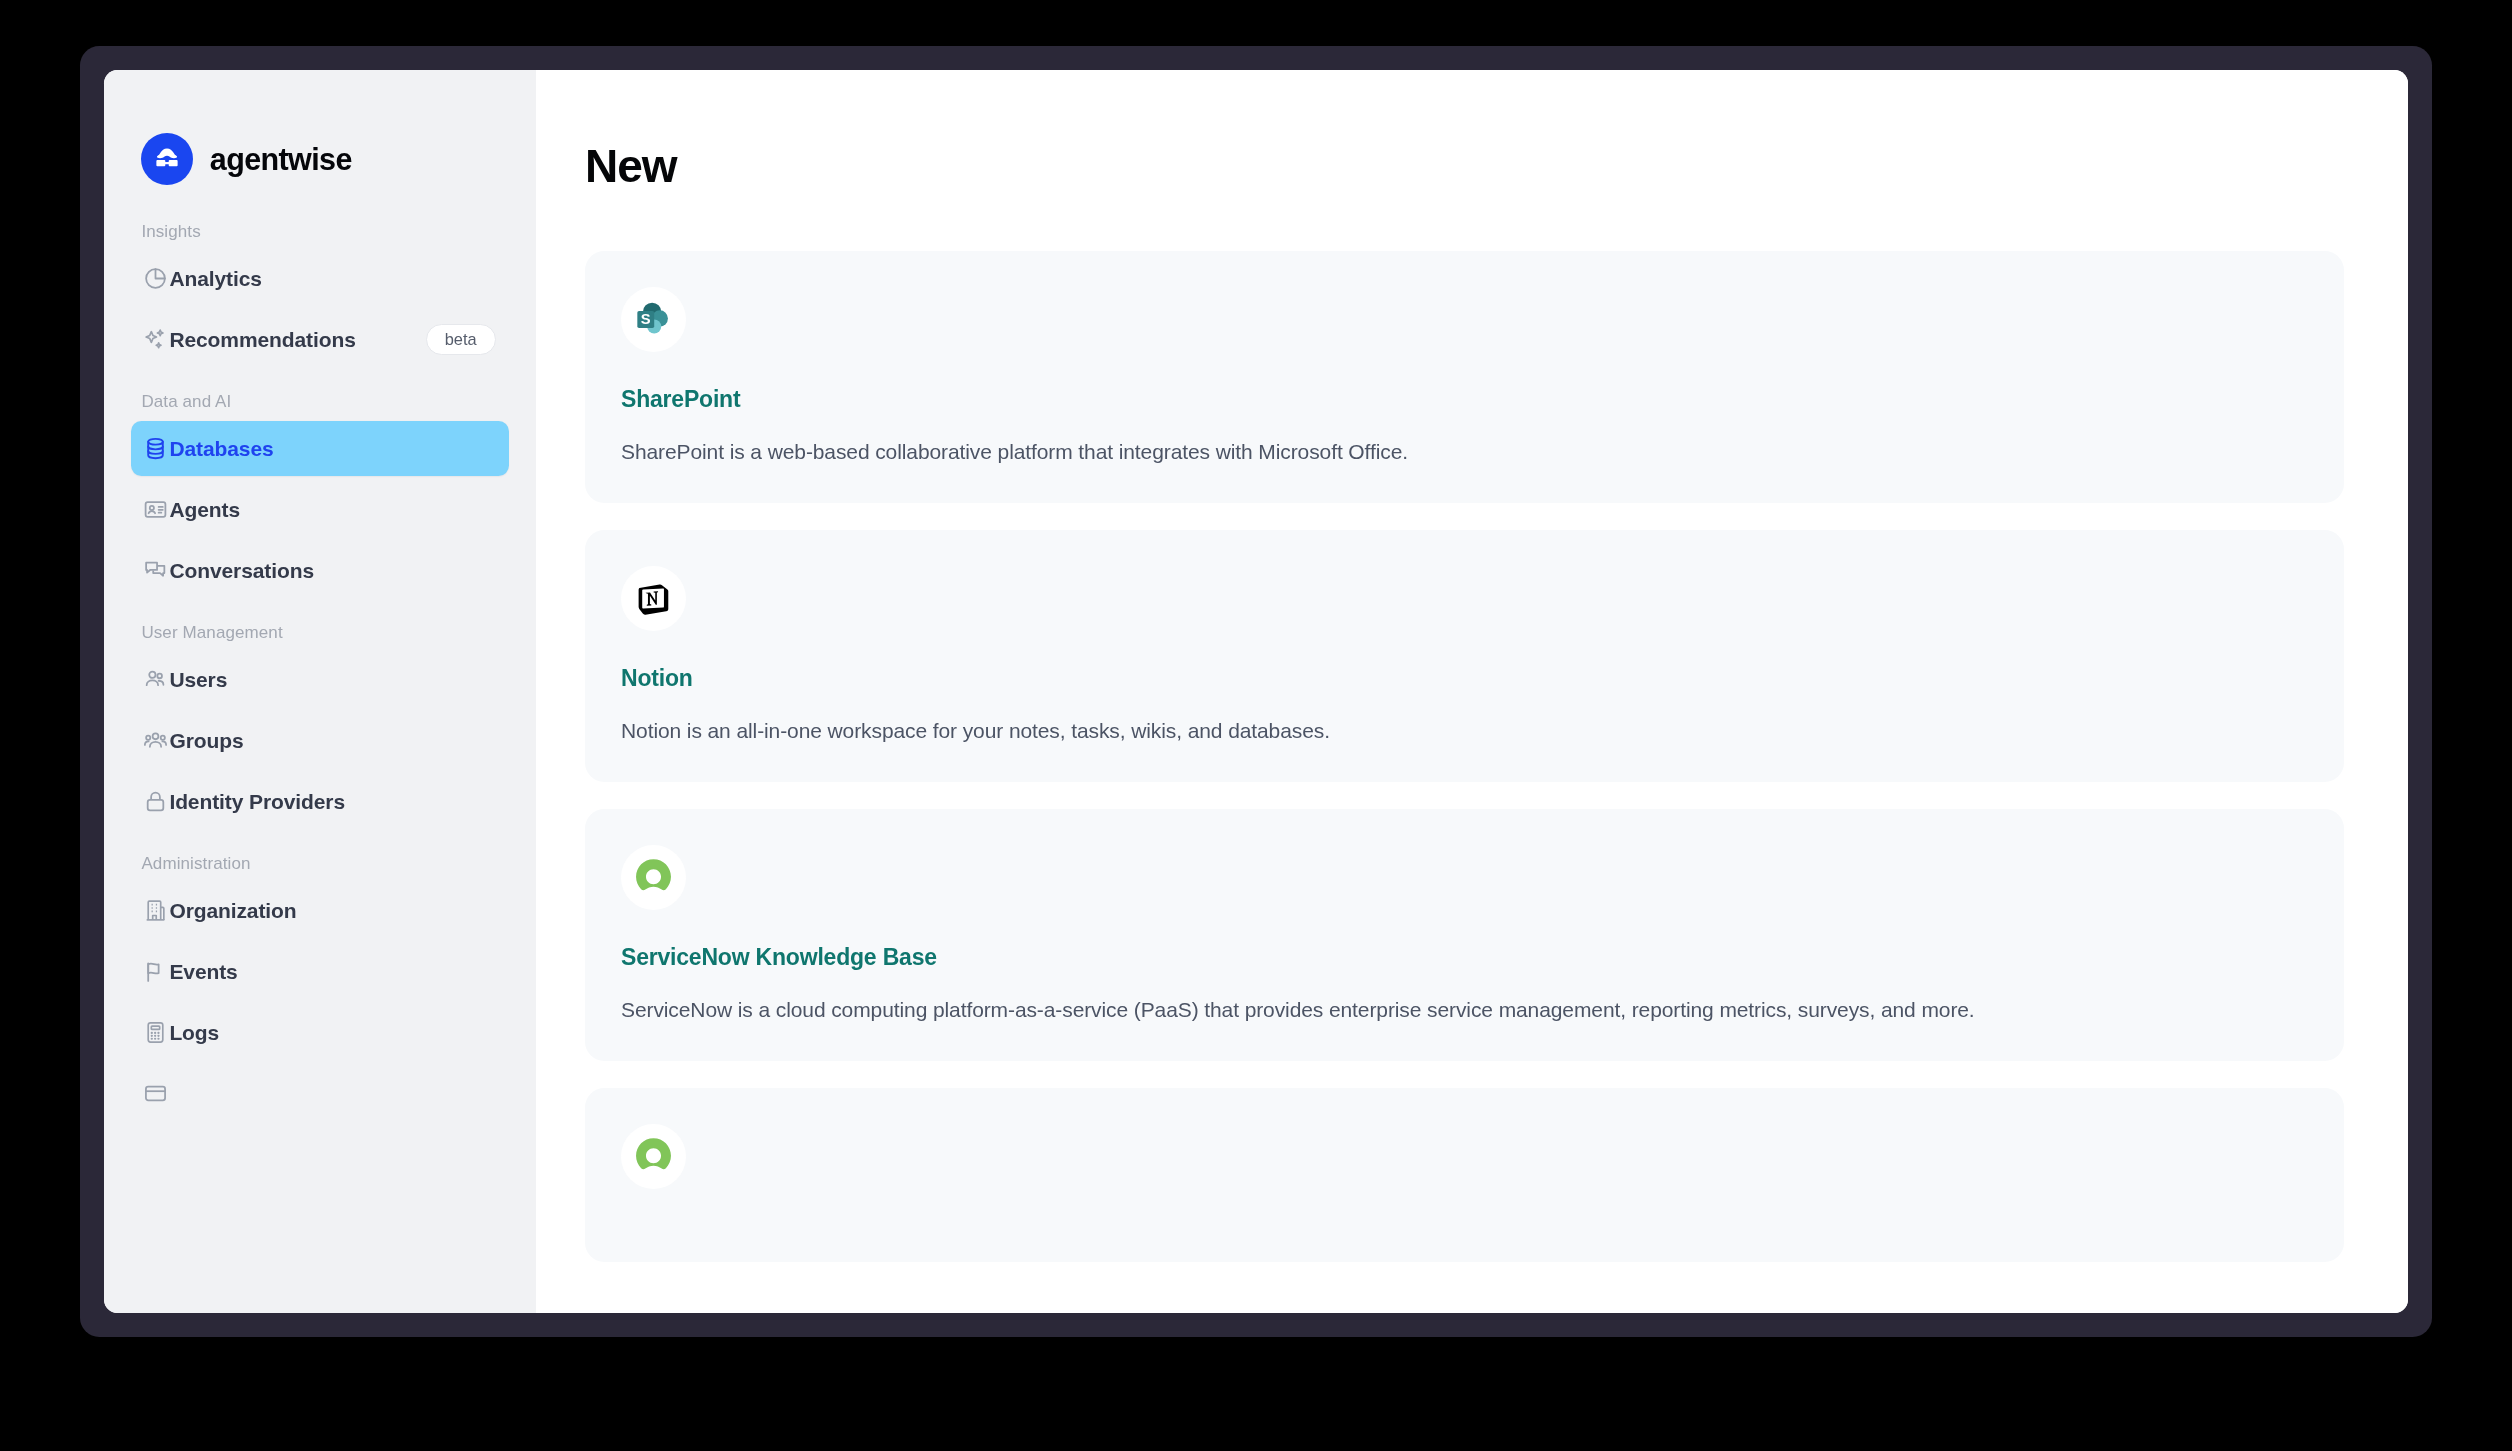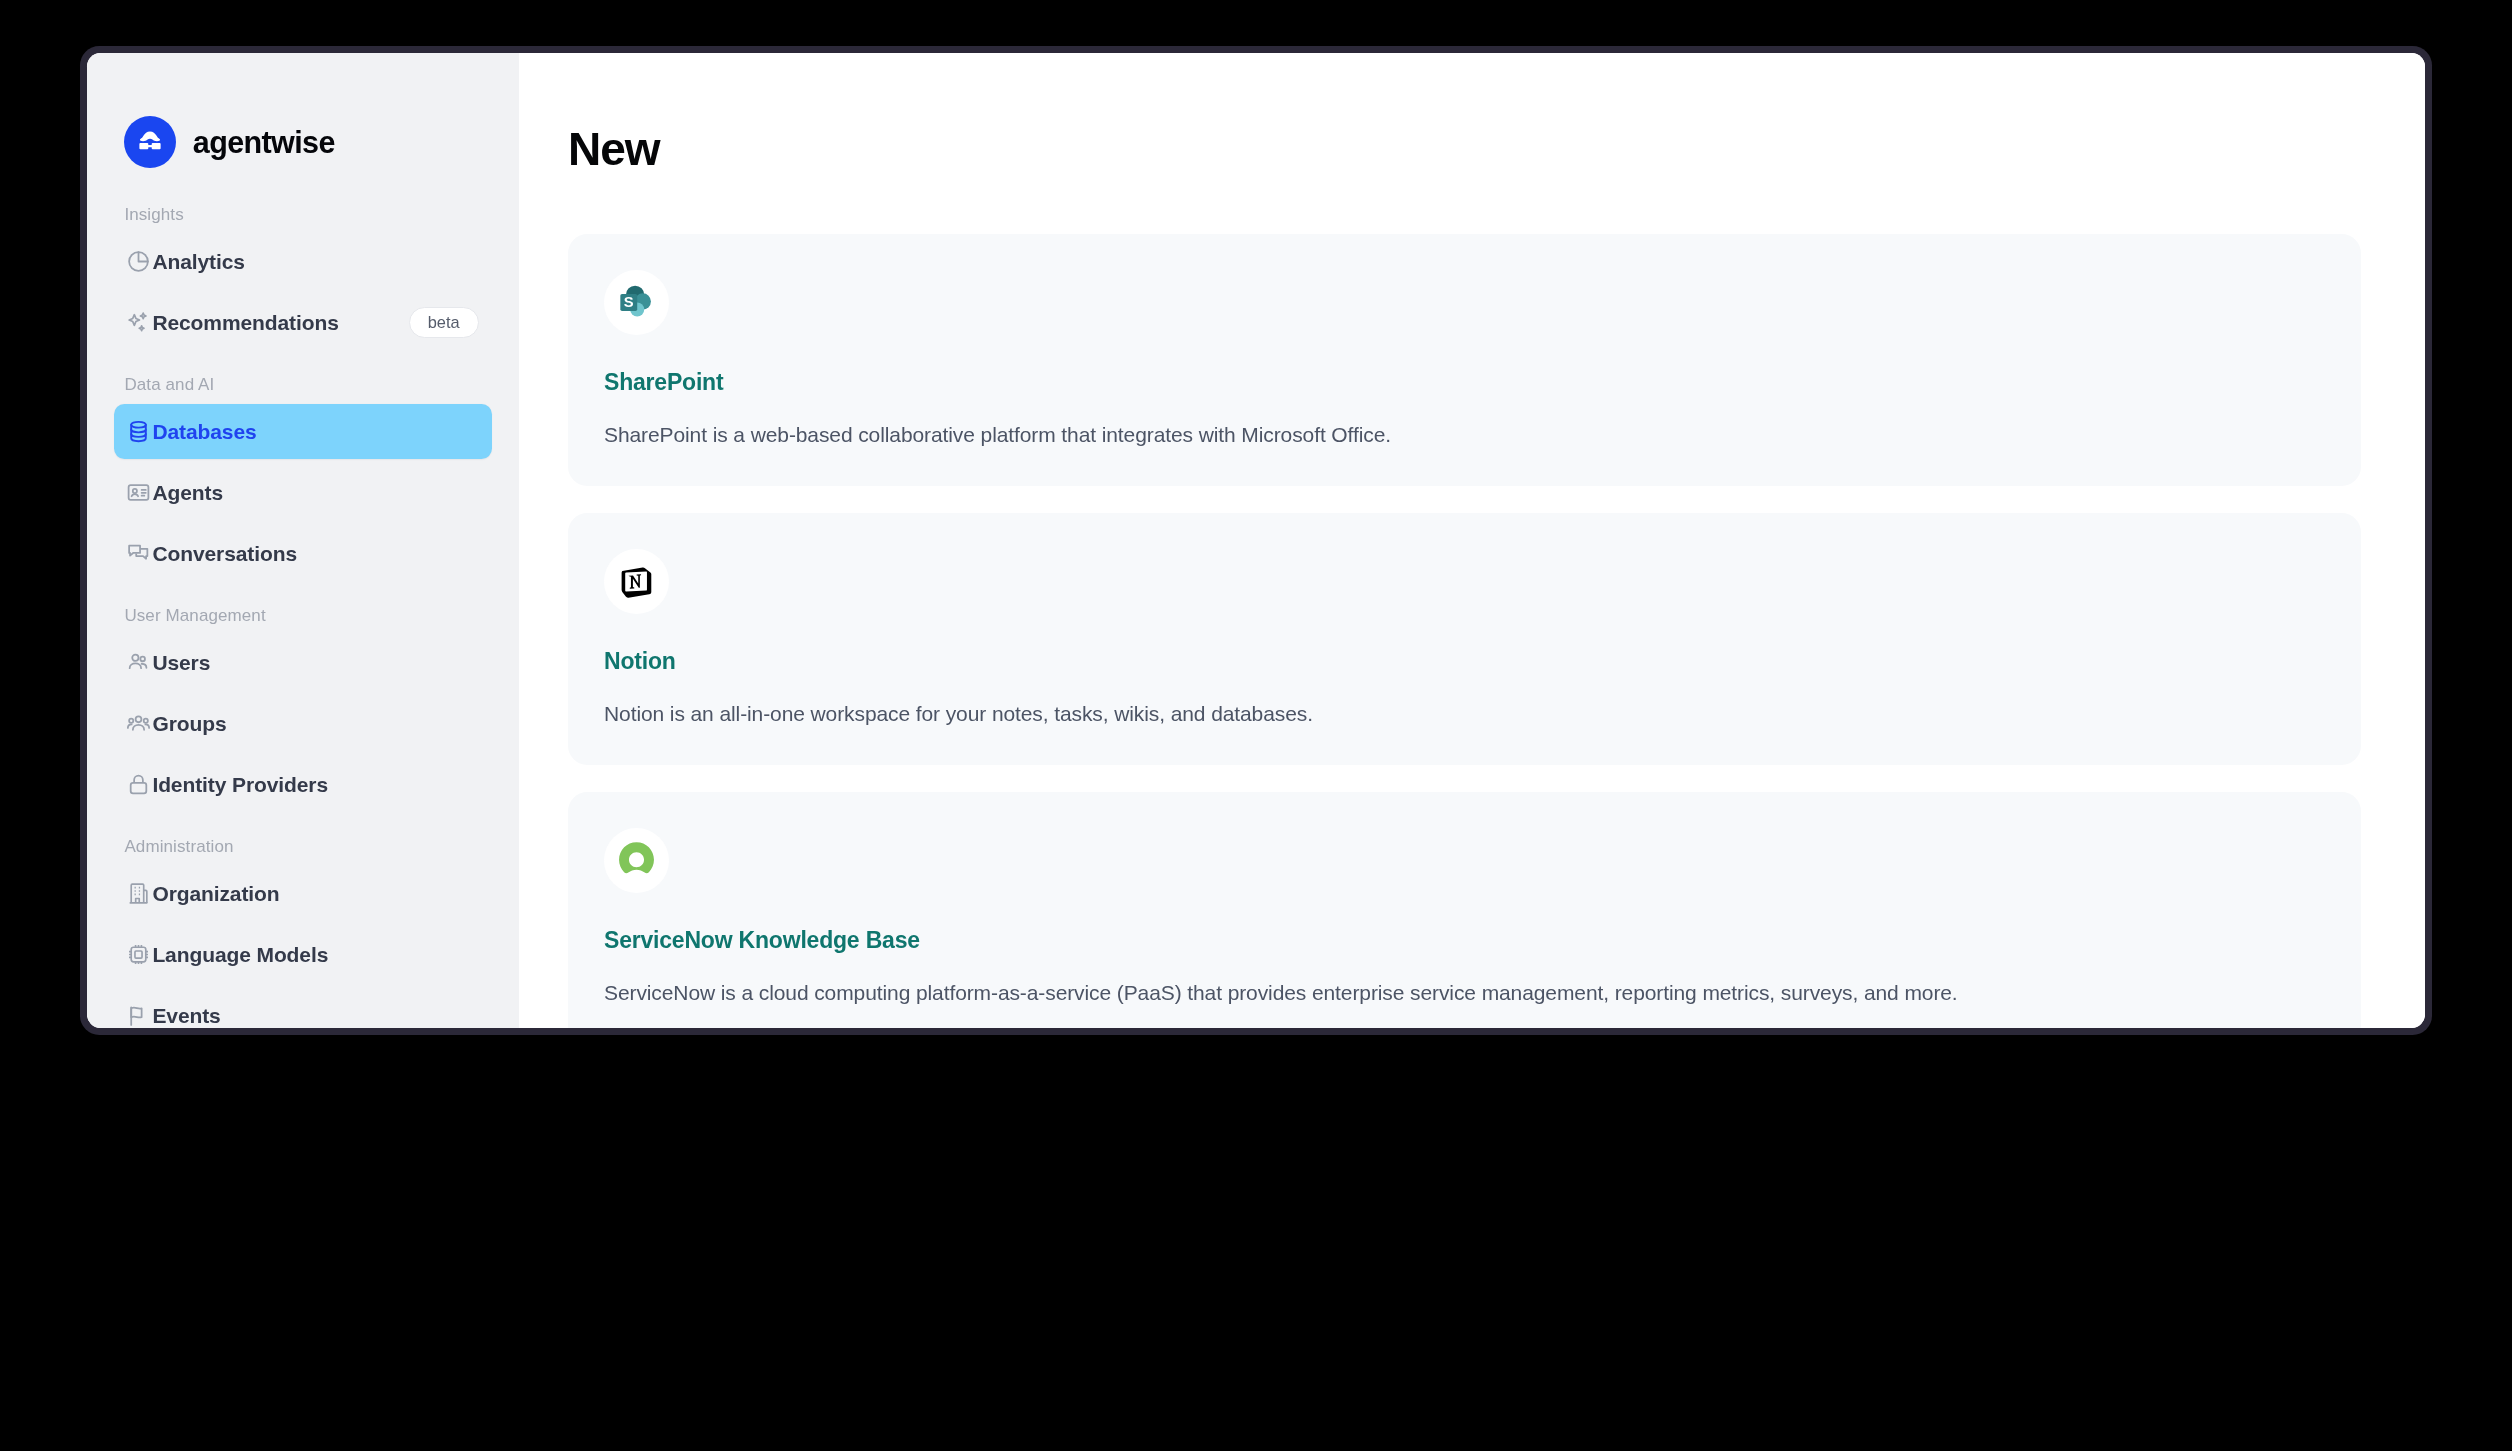--- a/index.html
+++ b/index.html
@@ -11,24 +11,24 @@
     font-family: "Liberation Sans", sans-serif;
     overflow: hidden;
   }
 
   
   #window-frame {
     position: absolute;
     left: 80px;
     top: 46px;
     width: 2352px;
-    height: 989px;
+    height: 1291px;
     background: #2b2838;
     border-radius: 19.3px;
-    padding: 7px;
+    padding: 24px;
     box-shadow: 0 7.4px 37px rgba(0,0,0,0.55);
   }
   #window-body {
     width: 100%;
     height: 100%;
     background: #ffffff;
     border-radius: 13.4px;
     overflow: hidden;
     display: flex;
   }
@@ -297,30 +297,20 @@
               <path d="M5 21V4a1 1 0 0 1 1-1h10a1 1 0 0 1 1 1v17"></path>
               <path d="M17 9h2a1 1 0 0 1 1 1v11"></path>
               <path d="M3.5 21h17"></path>
               <path d="M8.2 6.4h1.2M12.3 6.4h1.2M8.2 9.6h1.2M12.3 9.6h1.2M8.2 12.8h1.2M12.3 12.8h1.2"></path>
               <path d="M9.3 21v-4.2h3.4V21"></path>
             </svg>
           </span>
           <span class="nav-label">Organization</span>
         </div>
 
-        <div class="nav-item">
-          <span class="nav-icon">
-            <svg width="25" height="25" viewBox="0 0 24 24" fill="none" stroke="currentColor" stroke-width="1.6" stroke-linejoin="round">
-              <rect x="5" y="5" width="14" height="14" rx="2.2"></rect>
-              <rect x="8.6" y="8.6" width="6.8" height="6.8" rx="1"></rect>
-              <path d="M9.2 5V2.9M12 5V2.9M14.8 5V2.9M9.2 21.1V19M12 21.1V19M14.8 21.1V19M5 9.2H2.9M5 12H2.9M5 14.8H2.9M21.1 9.2H19M21.1 12H19M21.1 14.8H19"></path>
-            </svg>
-          </span>
-          <span class="nav-label">Language Models</span>
-        </div>
 
         <div class="nav-item">
           <span class="nav-icon">
             <svg width="25" height="25" viewBox="0 0 24 24" fill="none" stroke="currentColor" stroke-width="1.7" stroke-linecap="round" stroke-linejoin="round">
               <path d="M5 21V4.2"></path>
               <path d="M5 5c4-1.8 6.2 1.2 10 .1v8.6c-3.8 1.1-6-1.9-10-.1z"></path>
             </svg>
           </span>
           <span class="nav-label">Events</span>
         </div>

